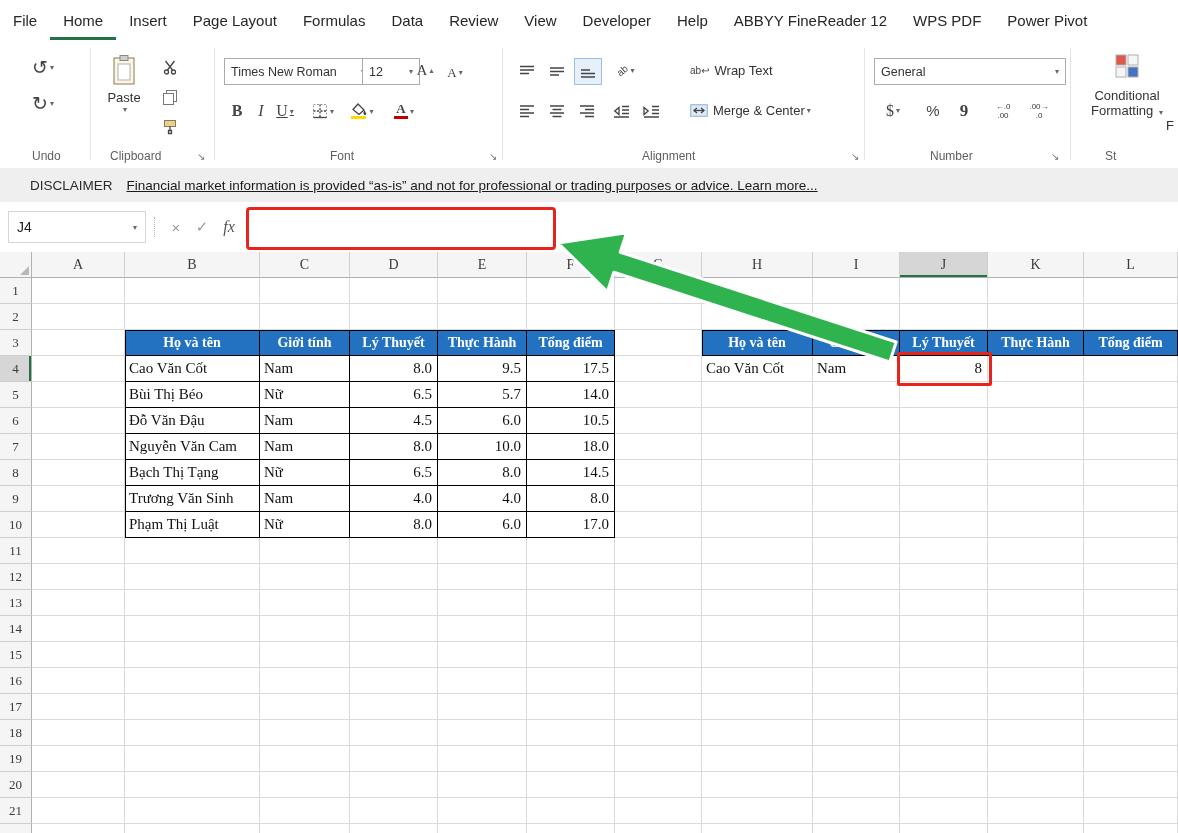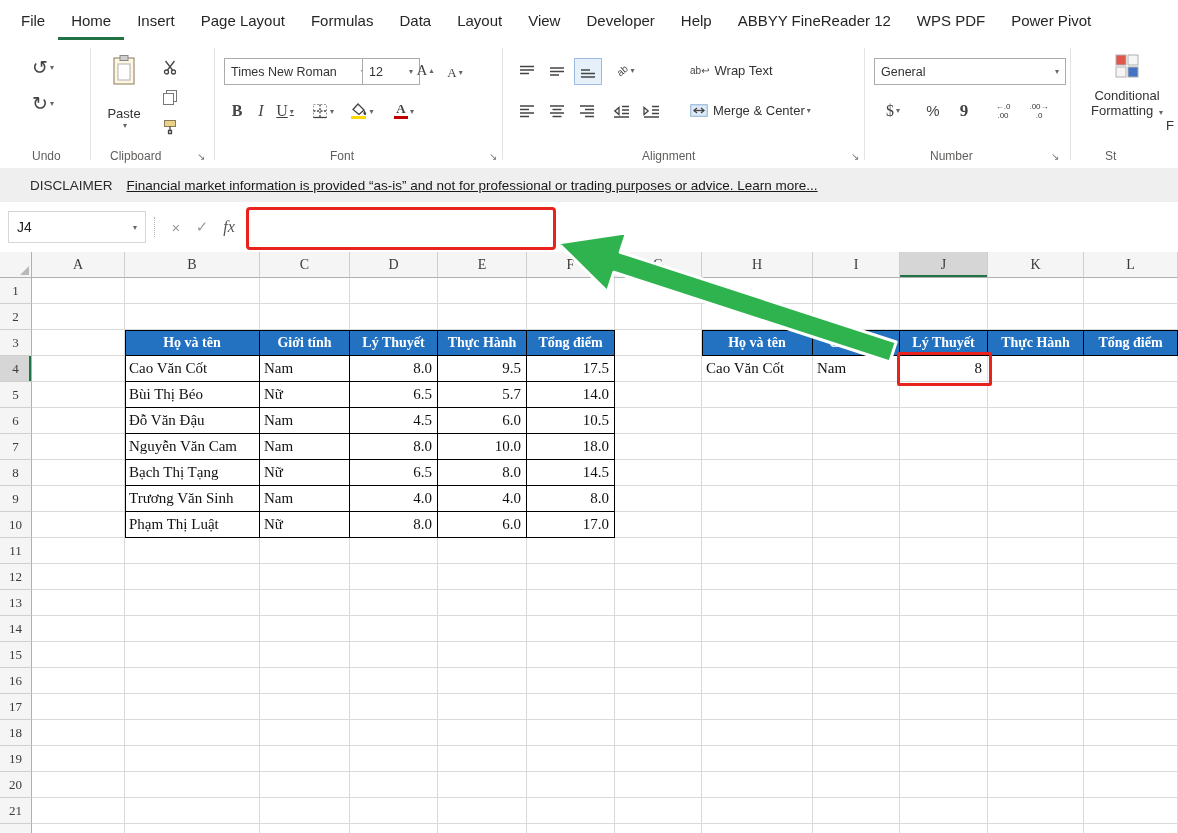--- a/index.html
+++ b/index.html
@@ -1,20 +1,20 @@
 <!DOCTYPE html>
 <html><head>
 <meta charset="utf-8">
 <style>
   html,body{margin:0;padding:0;background:#fff;}
   #page{position:relative;width:1178px;height:833px;overflow:hidden;background:#fff;
         font-family:"Liberation Sans",sans-serif;color:#252423;
         --excel-green:#217346;--header-blue:#2372c2;--arrow-green:#2fb34f;--ann-red:#e8231d;}
   
-  #tabs{position:absolute;top:0;left:0;right:0;height:40px;display:flex;align-items:stretch;padding-left:8px;font-size:15px;background:#fff;}
+  #tabs{position:absolute;top:0;left:0;right:0;height:40px;display:flex;align-items:stretch;padding-left:0;font-size:15px;background:#fff;}
   .tab{display:flex;align-items:center;padding:0 13px;cursor:default;white-space:nowrap;color:#262626;}
   .tab.active{font-weight:normal;box-shadow:inset 0 -3px 0 var(--excel-green);}
   
   #ribbon{position:absolute;top:40px;left:0;right:0;height:128px;background:#fff;border-bottom:1px solid #d4d4d4;}
   .vsep{position:absolute;top:8px;height:112px;width:1px;background:#e3e3e3;}
   .grp-label{position:absolute;bottom:5px;font-size:12px;color:#605e5c;}
   .launcher{position:absolute;bottom:6px;font-size:10px;color:#7a7a7a;line-height:10px;}
   .ctl{position:absolute;display:flex;align-items:center;justify-content:center;color:#444;}
   .dd{font-size:8px;color:#666;margin-left:2px;}
   .select{position:absolute;border:1px solid #ababab;background:#fff;display:flex;align-items:center;justify-content:space-between;padding:0 6px;font-size:12.5px;height:25px;white-space:nowrap;overflow:hidden;color:#333;}
@@ -66,21 +66,21 @@
 
 <div id="page" style="--header-blue: #2372c2; --arrow-green: #2fb34f; --ann-red: #e8231d; --excel-green: #217346;">
 
   <div id="tabs">
       <span class="tab">File</span>
       <span class="tab active">Home</span>
       <span class="tab">Insert</span>
       <span class="tab">Page Layout</span>
       <span class="tab">Formulas</span>
       <span class="tab">Data</span>
-      <span class="tab">Layout</span>
+      <span class="tab">Review</span>
       <span class="tab">View</span>
       <span class="tab">Developer</span>
       <span class="tab">Help</span>
       <span class="tab">ABBYY FineReader 12</span>
       <span class="tab">WPS PDF</span>
       <span class="tab">Power Pivot</span>
     </div>
 
   <div id="ribbon">
     <div class="vsep" style="left:90px"></div>
@@ -98,21 +98,21 @@
         <span class="dd">▾</span>
       </div>
     <span class="grp-label" style="left:32px">Undo</span>
 
     <div class="bigbtn" style="left:98px;top:14px;width:52px;height:92px">
       <svg class="ic" width="26" height="32">
         <rect x="3" y="4" width="20" height="26" fill="#fdf6e3" stroke="#8a7a5a"></rect>
         <rect x="9" y="1.5" width="8" height="5" fill="#cfcfcf" stroke="#8a8a8a"></rect>
         <rect x="7" y="10" width="12" height="16" fill="#fff" stroke="#b0b0b0"></rect>
       </svg>
-      <span style="margin-top:20px">Paste</span>
+      <span style="margin-top:4px">Paste</span>
       <span class="dd">▾</span>
     </div>
     <div class="ctl" style="left:158px;top:16px;width:24px;height:22px">
       <svg class="ic" width="16" height="16">
           <path d="M3.5 2l7 9M12.5 2l-7 9"></path>
           <circle cx="4.5" cy="13" r="2" fill="none" stroke="#444" stroke-width="1.3"></circle>
           <circle cx="11.5" cy="13" r="2" fill="none" stroke="#444" stroke-width="1.3"></circle>
         </svg>
     </div>
     <div class="ctl" style="left:158px;top:46px;width:24px;height:22px">

